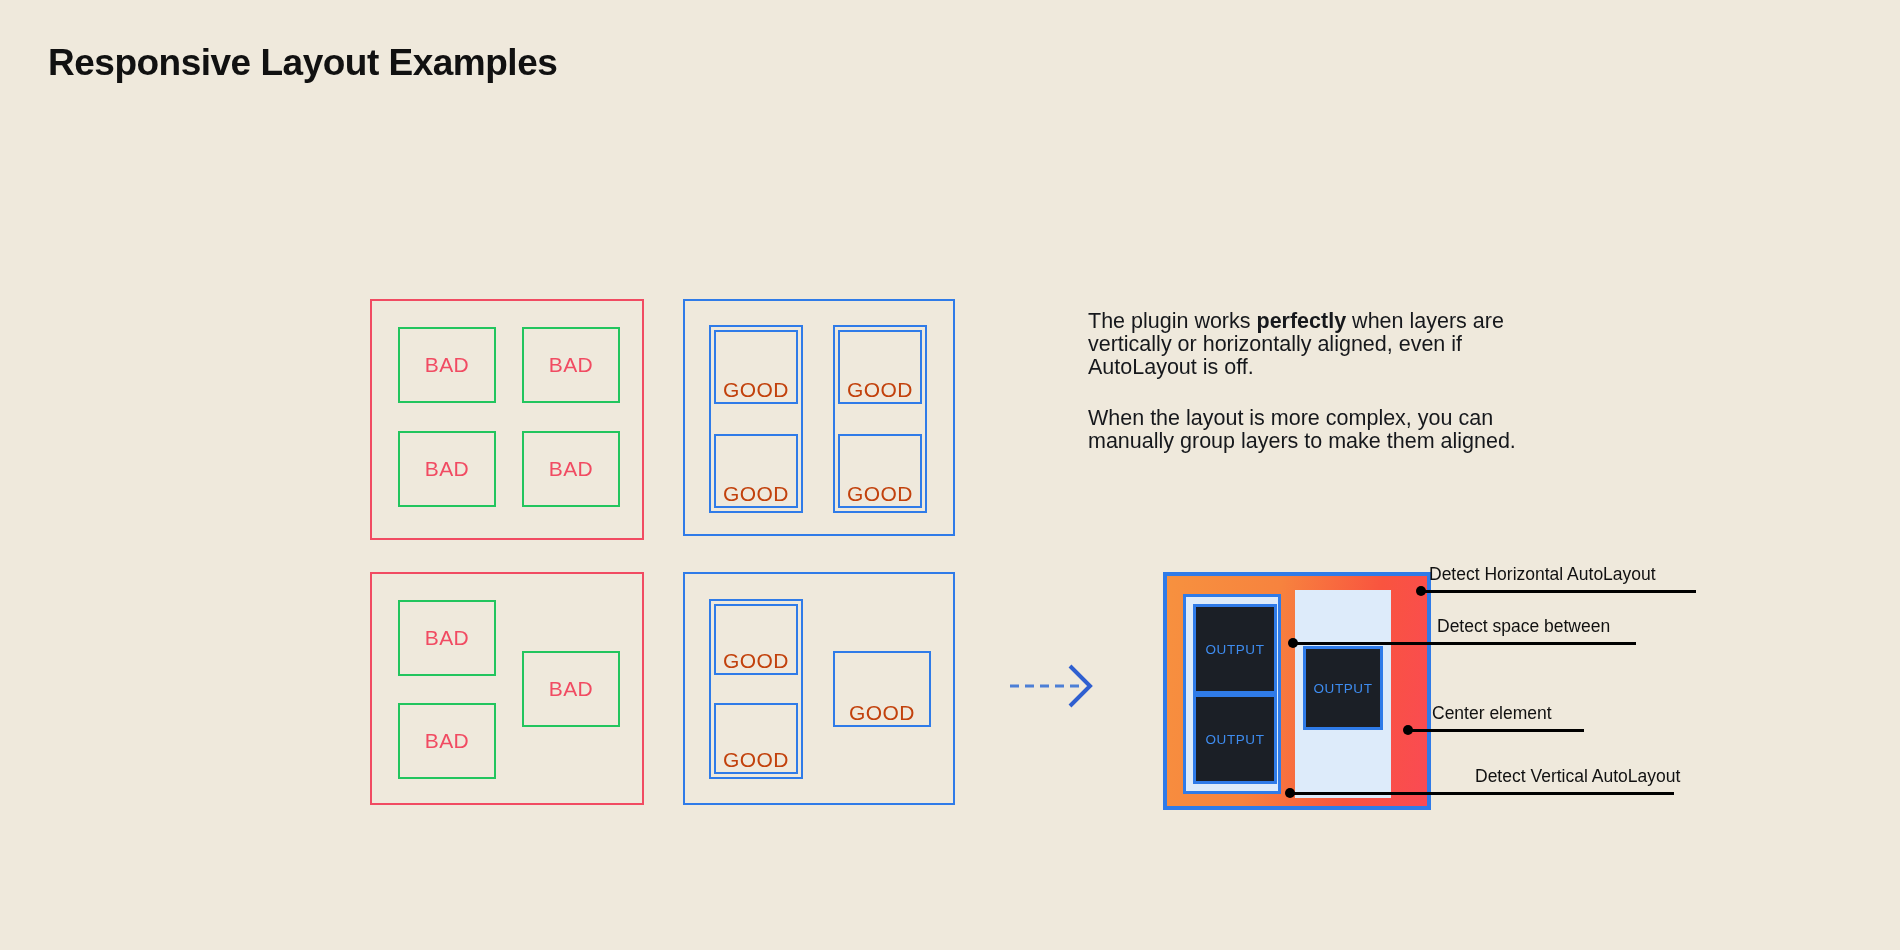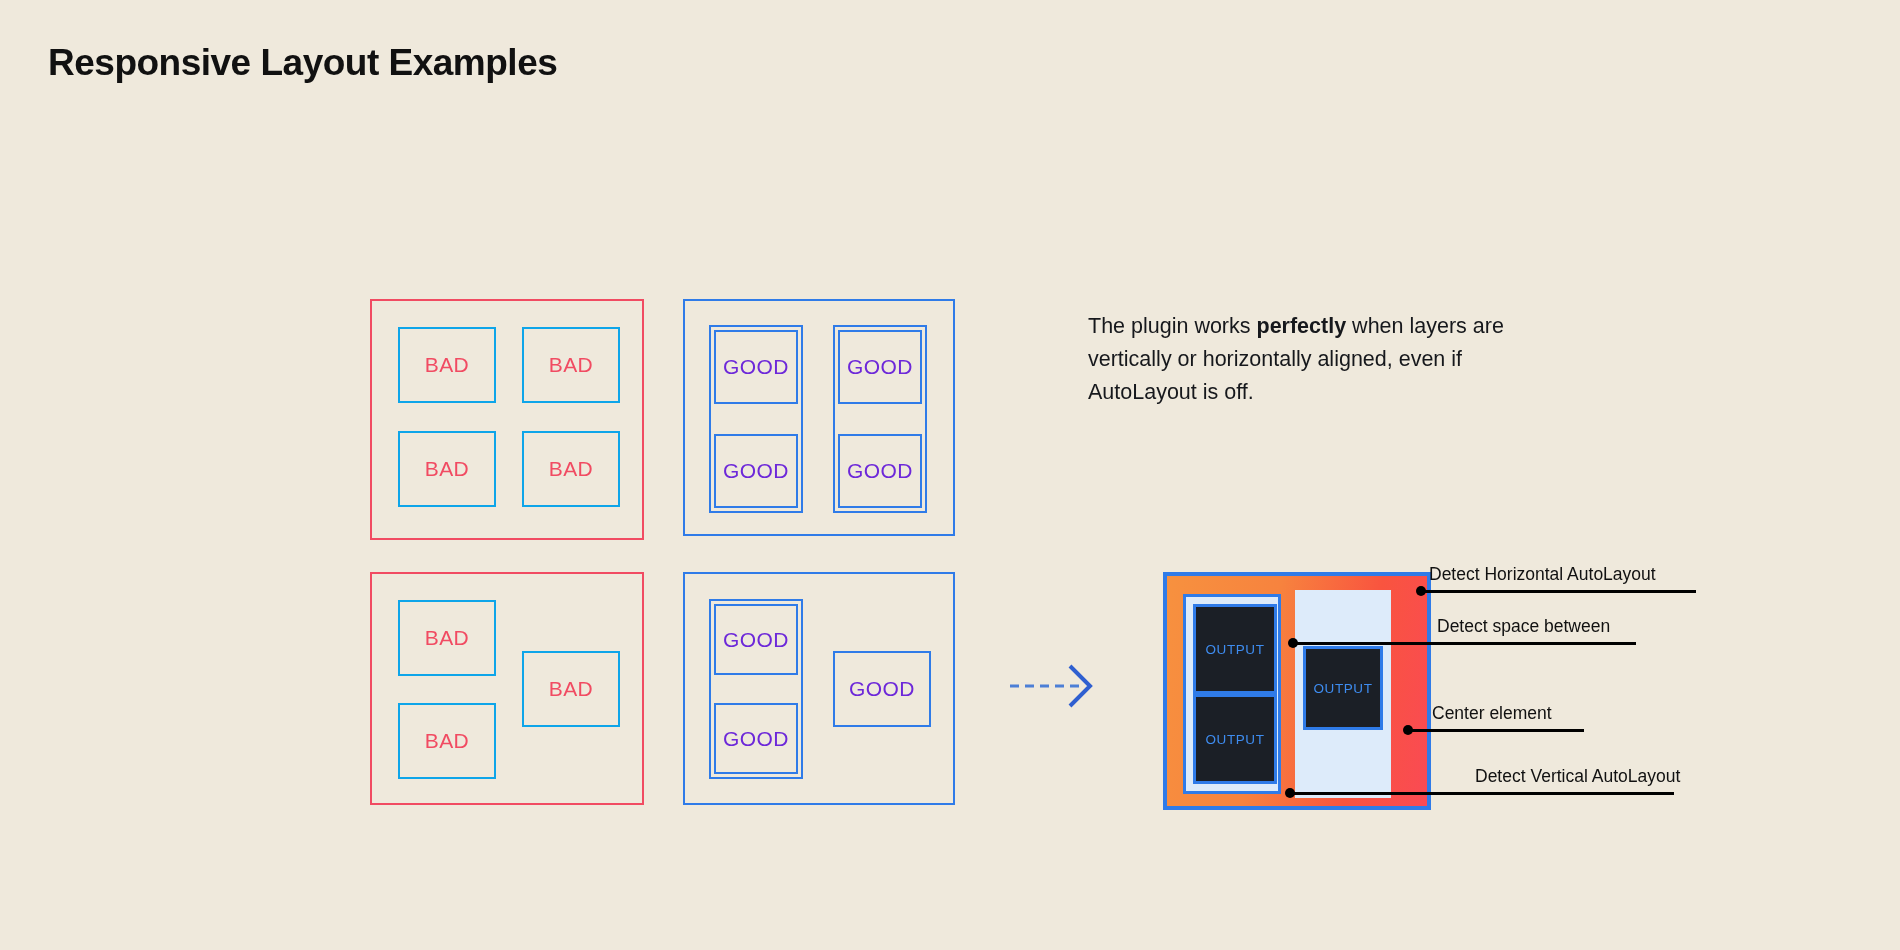--- a/index.html
+++ b/index.html
@@ -38,22 +38,22 @@
 
   
   .leafbox {
     position: absolute;
     display: flex;
     align-items: center;
     justify-content: center;
     font-size: 21px;
     letter-spacing: 0.4px;
   }
-  .leafbox.bad  { border: 2px solid #0ea5e9; color: #F14B62; }
-  .leafbox.good { border: 2px solid #2F7BE8; color: #6d28d9; }
+  .leafbox.bad  { border: 2px solid #22c55e; color: #F14B62; }
+  .leafbox.good { border: 2px solid #2F7BE8; color: #c2410c; align-items: flex-end; }
 
   
   .groupbox {
     position: absolute;
     border: 2px solid #2F7BE8;
   }
 
   
   .arrow-wrap {
     position: absolute;
@@ -63,21 +63,21 @@
     height: 52px;
   }
 
   
   .copy {
     position: absolute;
     left: 1088px;
     top: 310px;
     width: 470px;
     font-size: 21.5px;
-    line-height: 33px;
+    line-height: 23px;
     color: #16181C;
   }
   .copy p + p { margin-top: 28px; }
   .copy b { font-weight: 700; }
 
   
   .diagram {
     position: absolute;
     left: 1163px;
     top: 572px;
@@ -242,20 +242,21 @@
 
 <div class="arrow-wrap">
   <svg width="96" height="52" viewBox="0 0 96 52">
     <line x1="2" y1="26" x2="72" y2="26" stroke="#4C7FD6" stroke-width="3" stroke-dasharray="9 6" stroke-linecap="butt"></line>
     <polyline points="62,6 82,26 62,46" fill="none" stroke="#2F5FD0" stroke-width="4" stroke-linejoin="miter" stroke-linecap="butt"></polyline>
   </svg>
 </div>
 
 <div class="copy">
   <p><span>The plugin works </span><b>perfectly</b><span> when layers are vertically or horizontally aligned, even if AutoLayout is off.</span></p>
+  <p>When the layout is more complex, you can manually group layers to make them aligned.</p>
 </div>
 
 <div class="diagram">
 
   <div class="dg-left">
     <div class="out top">
       <span class="out-label">OUTPUT</span>
     </div>
     <div class="out bottom">
       <span class="out-label">OUTPUT</span>

